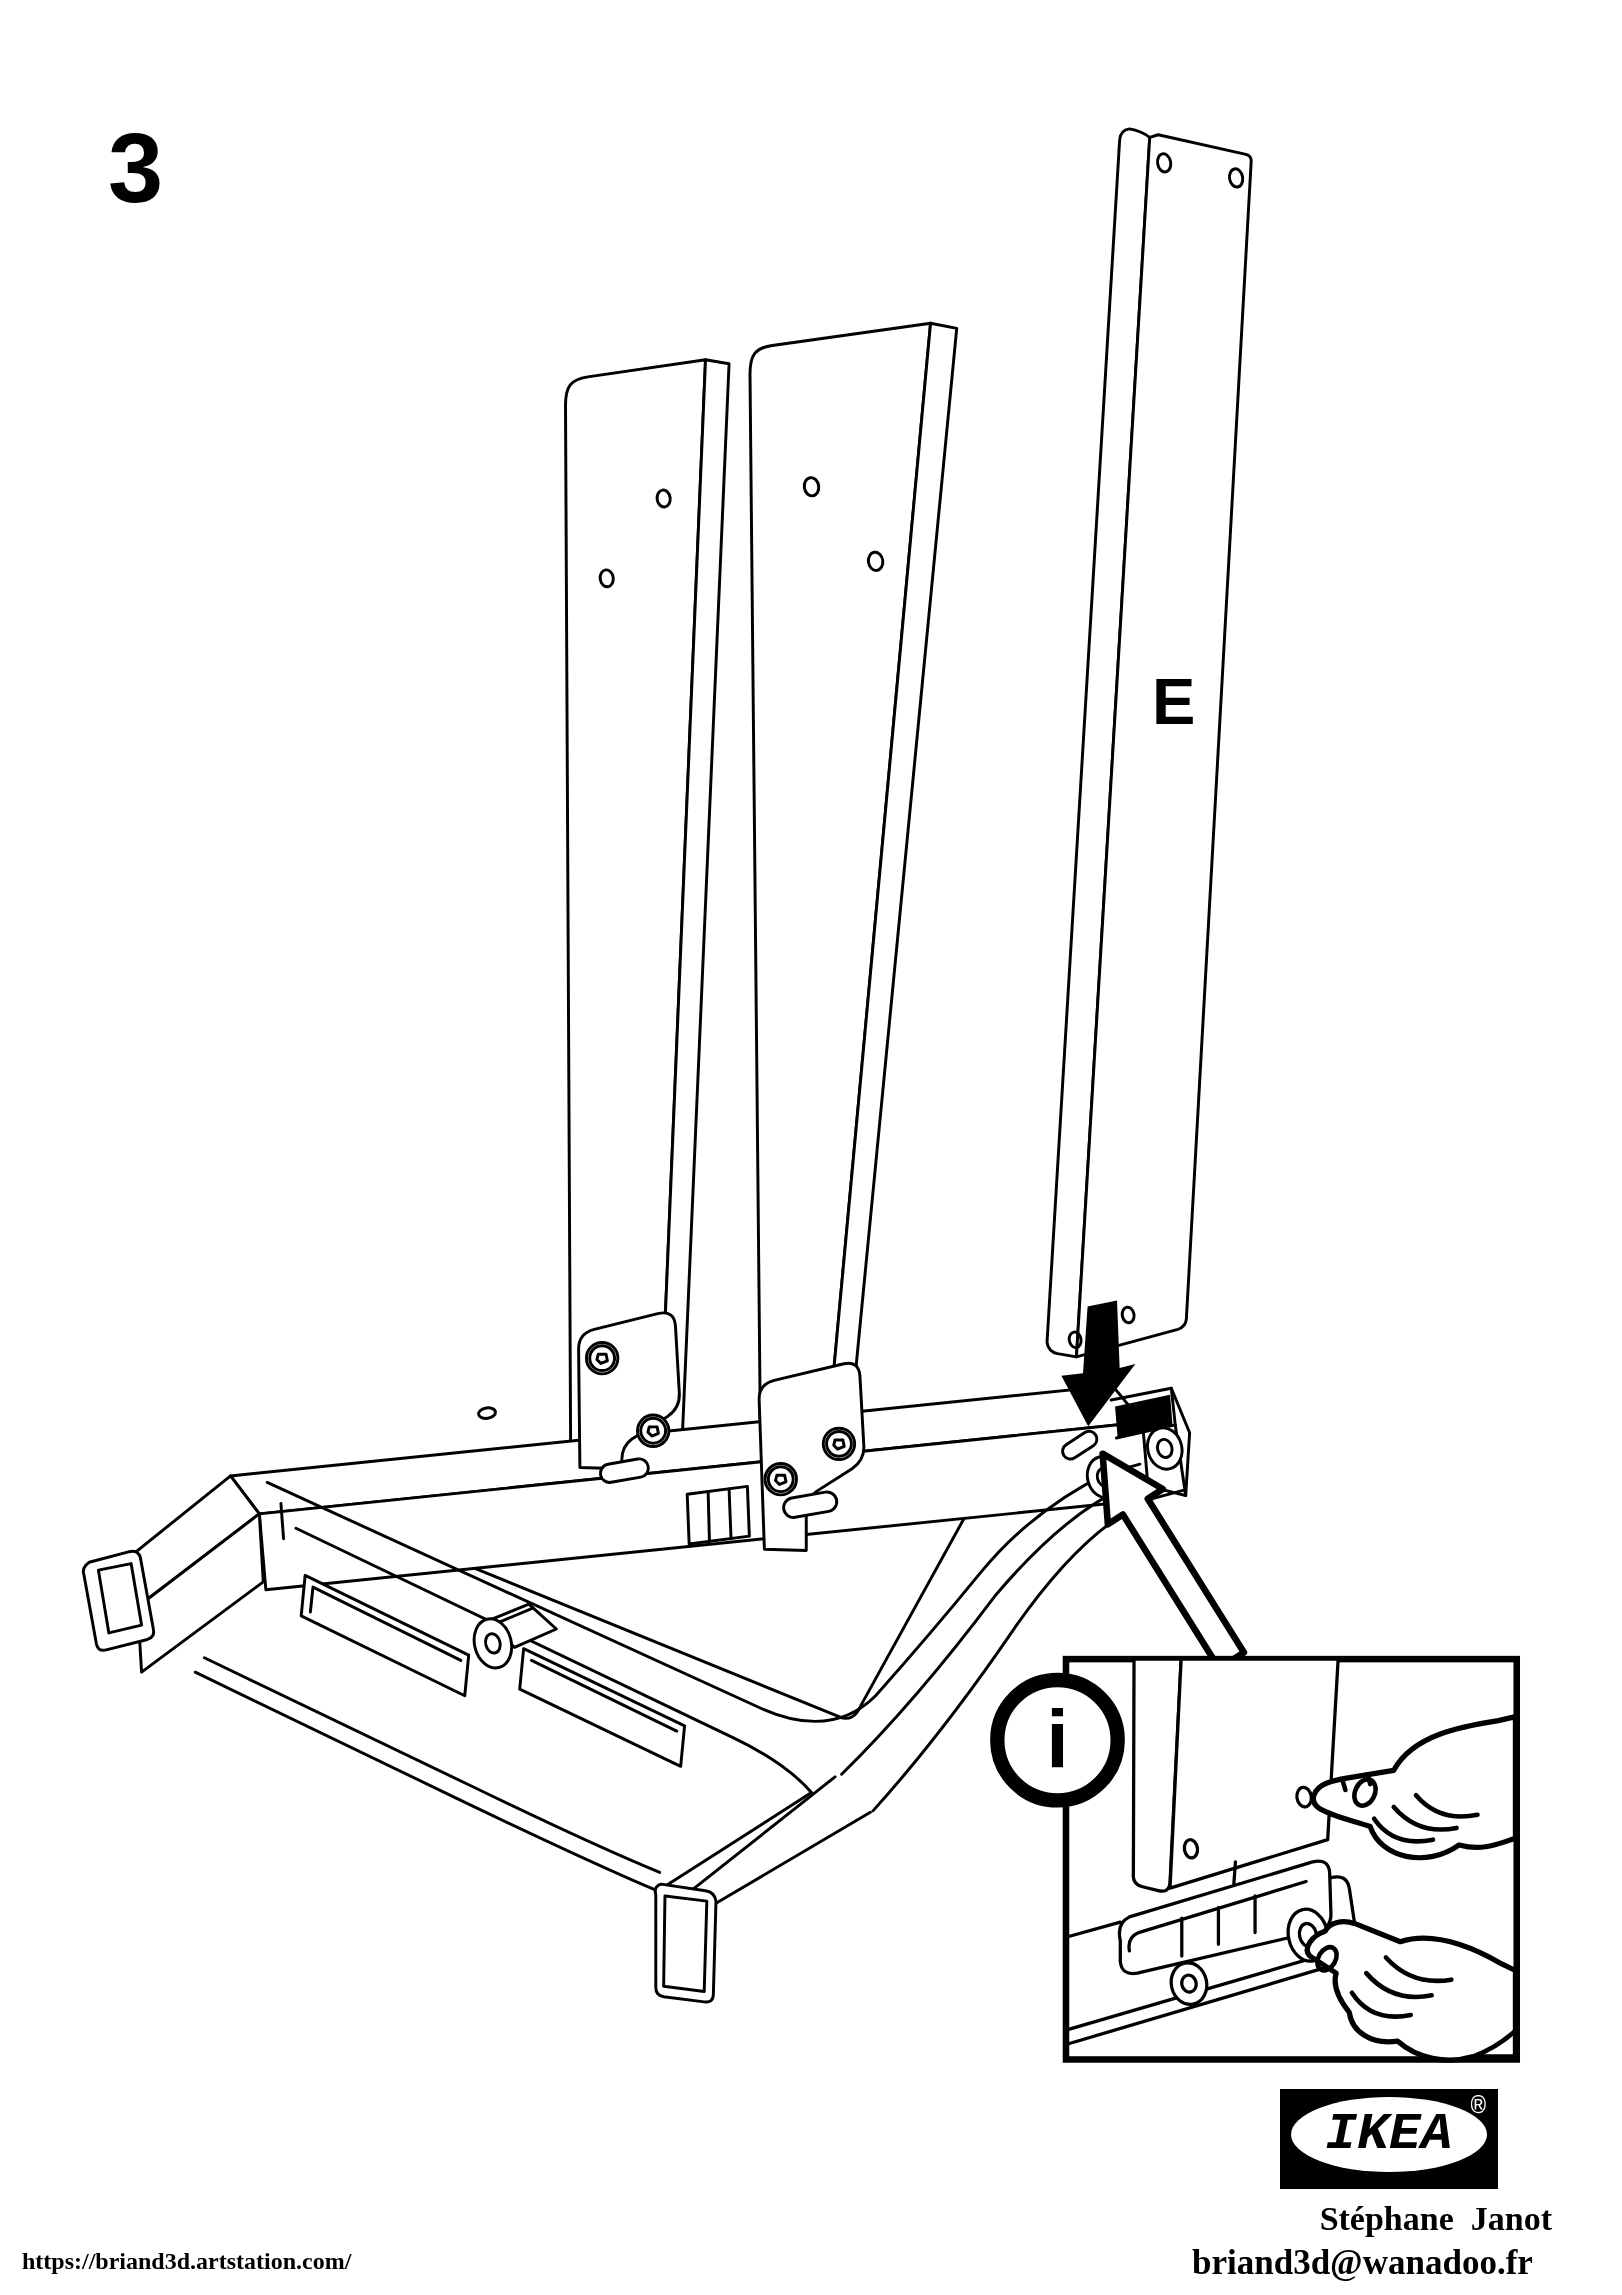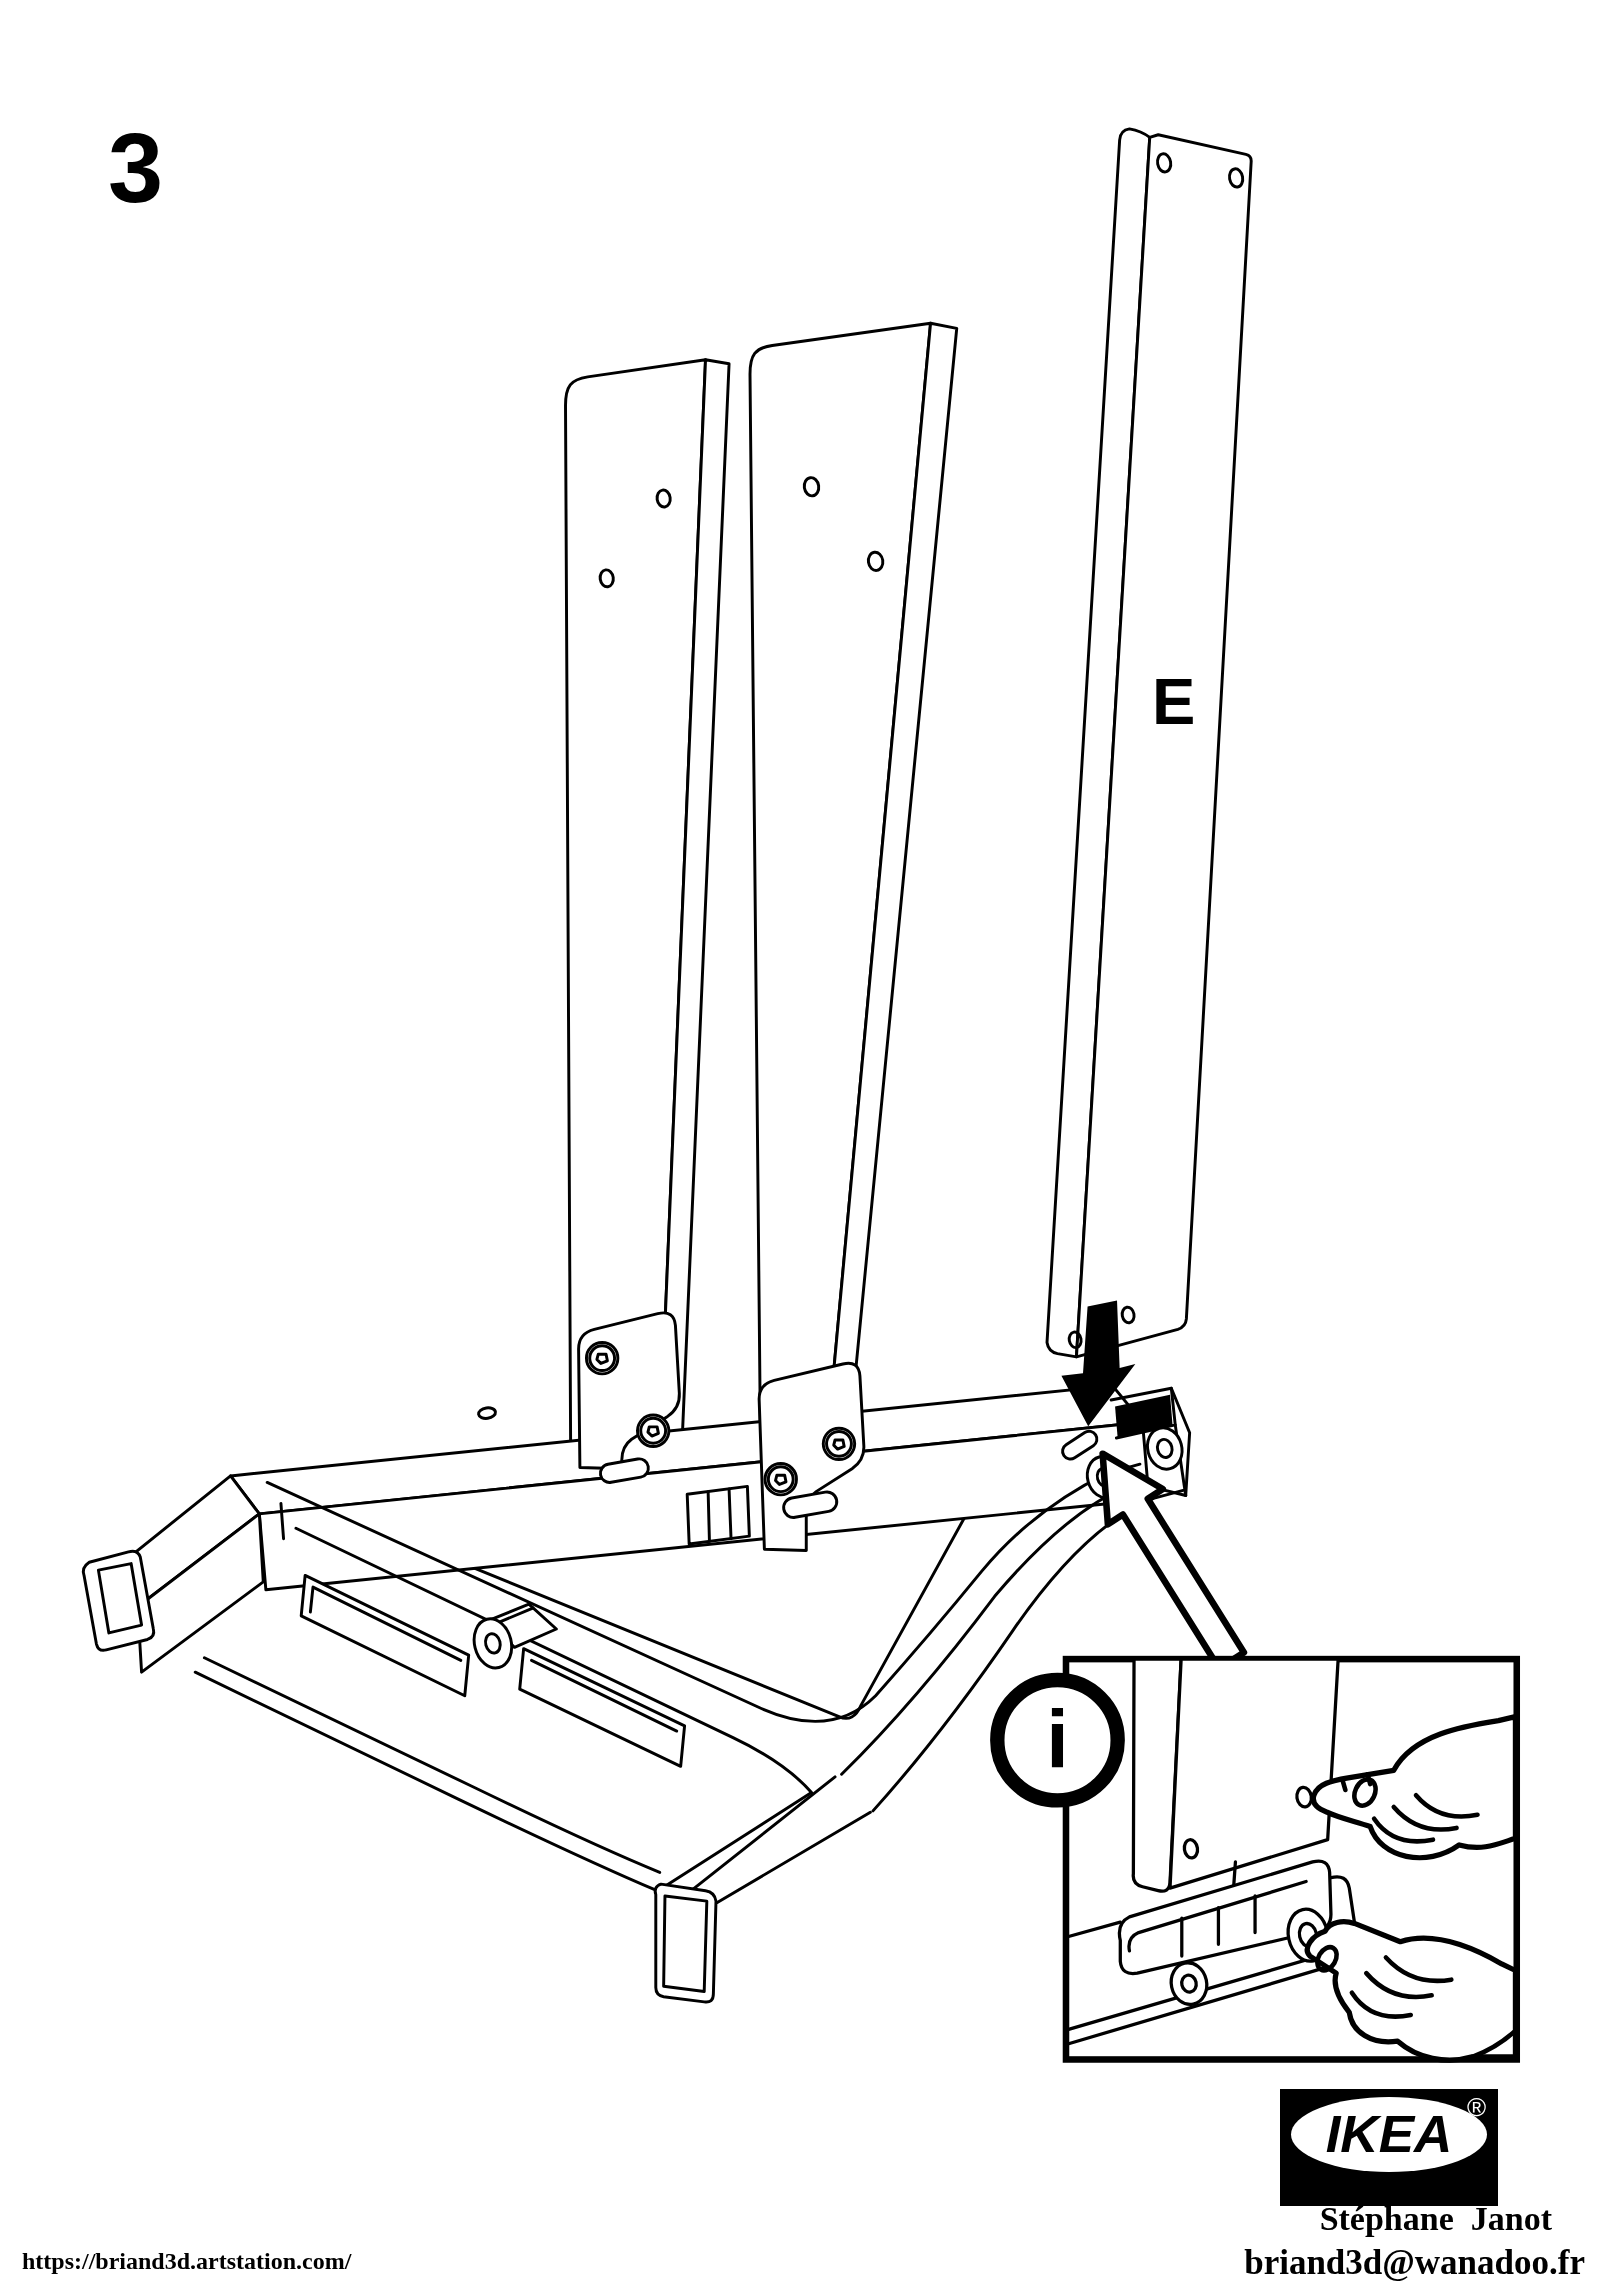--- a/index.html
+++ b/index.html
@@ -8,37 +8,37 @@
     font-family:"Liberation Sans", sans-serif;color:#000;
     overflow:hidden;
   }
   .abs{position:absolute;}
   #page-number{left:108px;top:118px;font-size:99px;font-weight:700;line-height:1;}
   #part-label{left:1152px;top:669px;font-size:65px;font-weight:700;line-height:1;}
   #info-glyph{
     left:1018px;top:1693px;width:79px;height:92px;text-align:center;
     font-size:81px;font-weight:700;line-height:92px;
   }
-  #ikea-logo{left:1280px;top:2089px;width:218px;height:117px;background:#000;}
+  #ikea-logo{left:1280px;top:2089px;width:218px;height:100px;background:#000;font-family:Liberation Mono, monospace;}
   #ikea-ellipse{
     position:absolute;left:10.5px;top:7.9px;width:196px;height:75px;
     background:#fff;border-radius:50%;
   }
   #ikea-word{
     position:absolute;left:0;top:15.7px;width:218px;text-align:center;
     font-size:52px;font-weight:800;font-style:italic;letter-spacing:0px;
     color:#000;transform:scaleX(1.02);line-height:59px;
   }
   #ikea-reg{
     position:absolute;right:11.8px;top:5.2px;color:#fff;font-size:26px;
     font-weight:400;font-style:normal;line-height:26px;
   }
   .serif{font-family:"Liberation Serif", serif;font-weight:700;white-space:pre;}
   #credit-name{left:1225px;top:2200px;width:327px;text-align:right;font-size:34px;}
-  #credit-email{left:1192px;top:2243px;width:393px;text-align:right;font-size:35px;}
+  #credit-email{left:1192px;top:2243px;width:393px;text-align:left;font-size:35px;}
   #footer-url{left:22px;top:2248px;font-size:24px;}
   svg{position:absolute;left:0;top:0;}
   .ln{fill:none;stroke:#000;stroke-width:4.5;stroke-linecap:round;stroke-linejoin:round;}
   .lnw{fill:#fff;stroke:#000;stroke-width:4.5;stroke-linejoin:round;}
   .lni{fill:none;stroke:#000;stroke-width:5;stroke-linecap:round;stroke-linejoin:round;}
   .lniw{fill:#fff;stroke:#000;stroke-width:5;stroke-linejoin:round;}
   .hand{fill:#fff;stroke:#000;stroke-width:8;stroke-linejoin:round;stroke-linecap:round;}
   .handd{fill:none;stroke:#000;stroke-width:7;stroke-linecap:round;}
   .blk{fill:#000;stroke:none;}
 </style>

